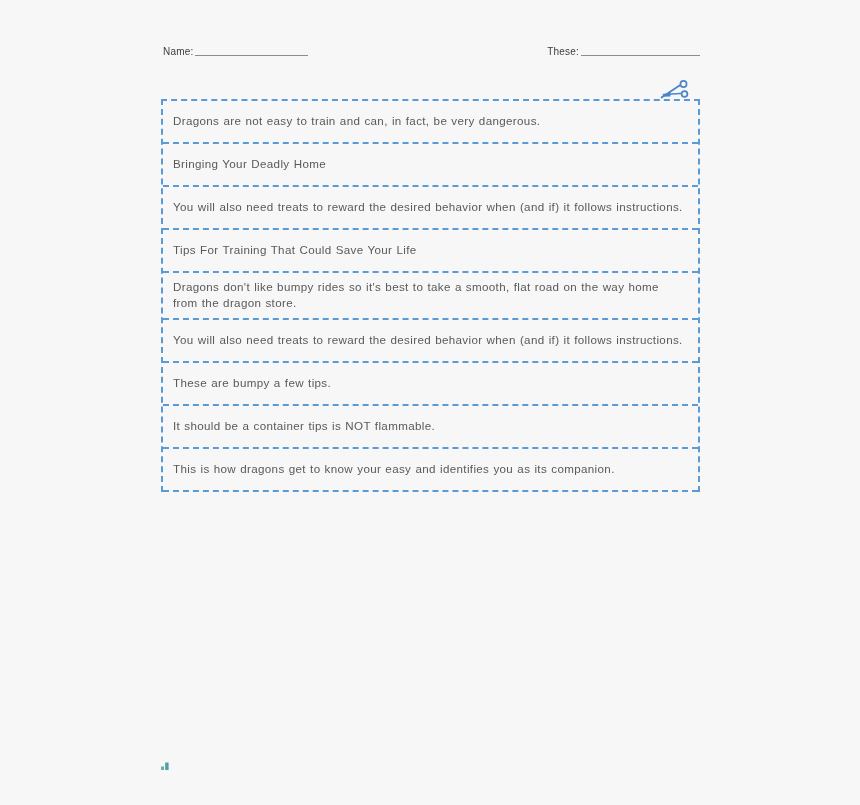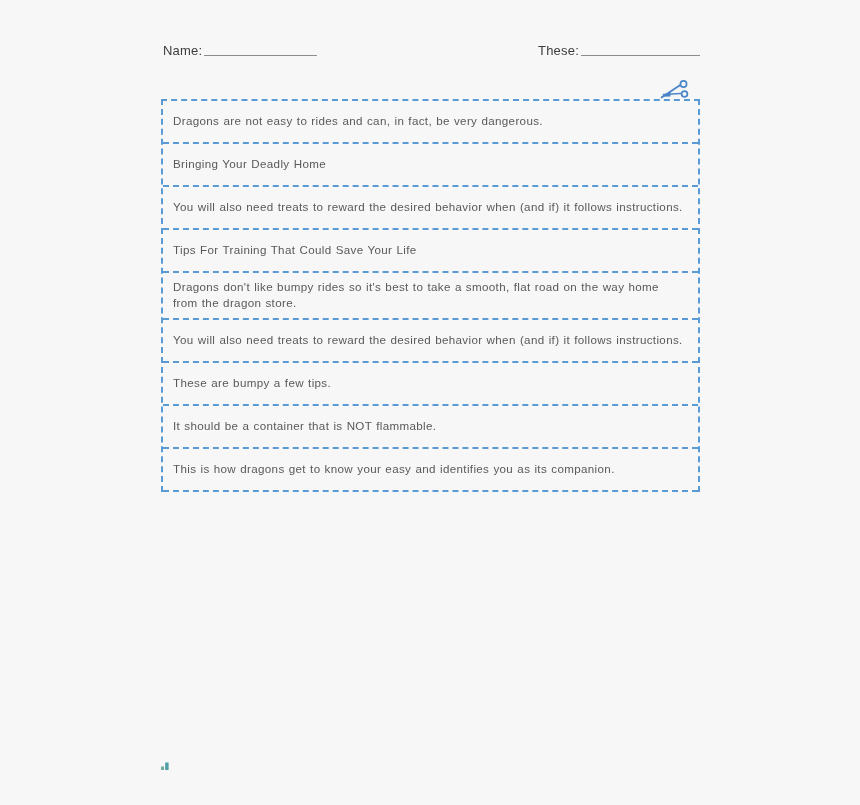--- a/index.html
+++ b/index.html
@@ -30,21 +30,21 @@
     display: flex;
     justify-content: space-between;
     align-items: flex-end;
   }
   .field {
     display: flex;
     align-items: flex-end;
     white-space: nowrap;
   }
   .field-label {
-    font-size: 13px;
+    font-size: 10px;
     color: #3d3d3d;
     letter-spacing: .2px;
     line-height: 1;
     padding-bottom: 1px;
   }
   .field-rule {
     display: inline-block;
     border-bottom: 1.6px solid #8d8d8d;
     margin-left: 2px;
     margin-bottom: 2px;
@@ -109,42 +109,42 @@
       <span class="field-rule name-rule"></span>
     </div>
     <div class="field">
       <span class="field-label">These:</span>
       <span class="field-rule date-rule"></span>
     </div>
   </div>
 
   <div class="strips">
       <div class="strip">
-        <span class="strip-text">Dragons are not easy to rides and can, in fact, be very dangerous.</span>
+        <span class="strip-text">Dragons are not easy to train and can, in fact, be very dangerous.</span>
       </div>
       <div class="strip">
         <span class="strip-text">Bringing Your Deadly Home</span>
       </div>
       <div class="strip">
         <span class="strip-text">You will also need treats to reward the desired behavior when (and if) it follows instructions.</span>
       </div>
       <div class="strip">
         <span class="strip-text">Tips For Training That Could Save Your Life</span>
       </div>
       <div class="strip">
         <span class="strip-text">Dragons don't like bumpy rides so it's best to take a smooth, flat road on the way home from the dragon store.</span>
       </div>
       <div class="strip">
         <span class="strip-text">You will also need treats to reward the desired behavior when (and if) it follows instructions.</span>
       </div>
       <div class="strip">
         <span class="strip-text">These are bumpy a few tips.</span>
       </div>
       <div class="strip">
-        <span class="strip-text">It should be a container that is NOT flammable.</span>
+        <span class="strip-text">It should be a container tips is NOT flammable.</span>
       </div>
       <div class="strip">
         <span class="strip-text">This is how dragons get to know your easy and identifies you as its companion.</span>
       </div>
     </div>
 
   <div class="scissors">
     <svg viewBox="0 0 34 26" width="34" height="26" aria-hidden="true">
       <g fill="none" stroke="#4a86c8" stroke-width="1.7" stroke-linecap="round">
         <line x1="3.5" y1="18.5" x2="21.5" y2="6.5"></line>

